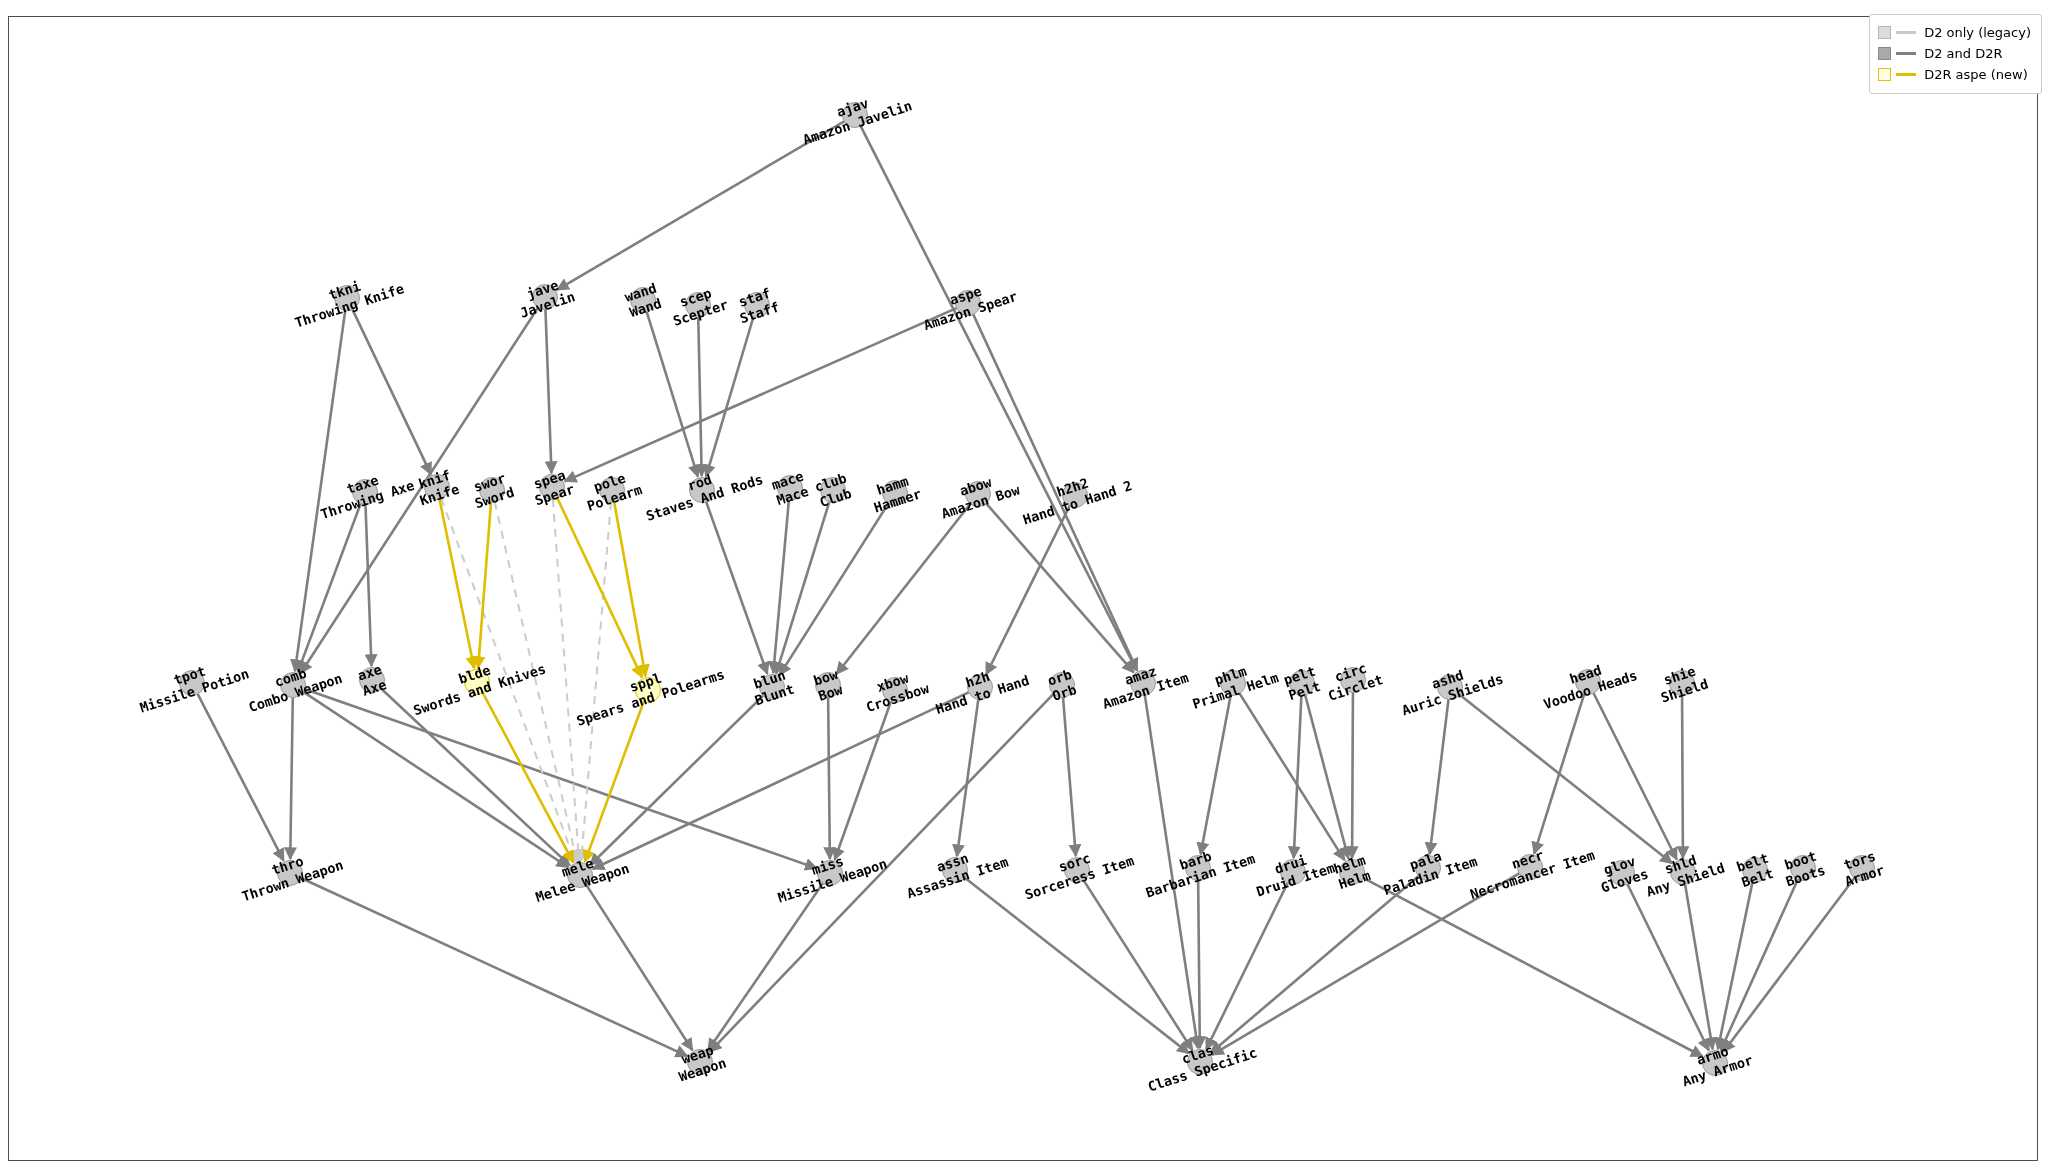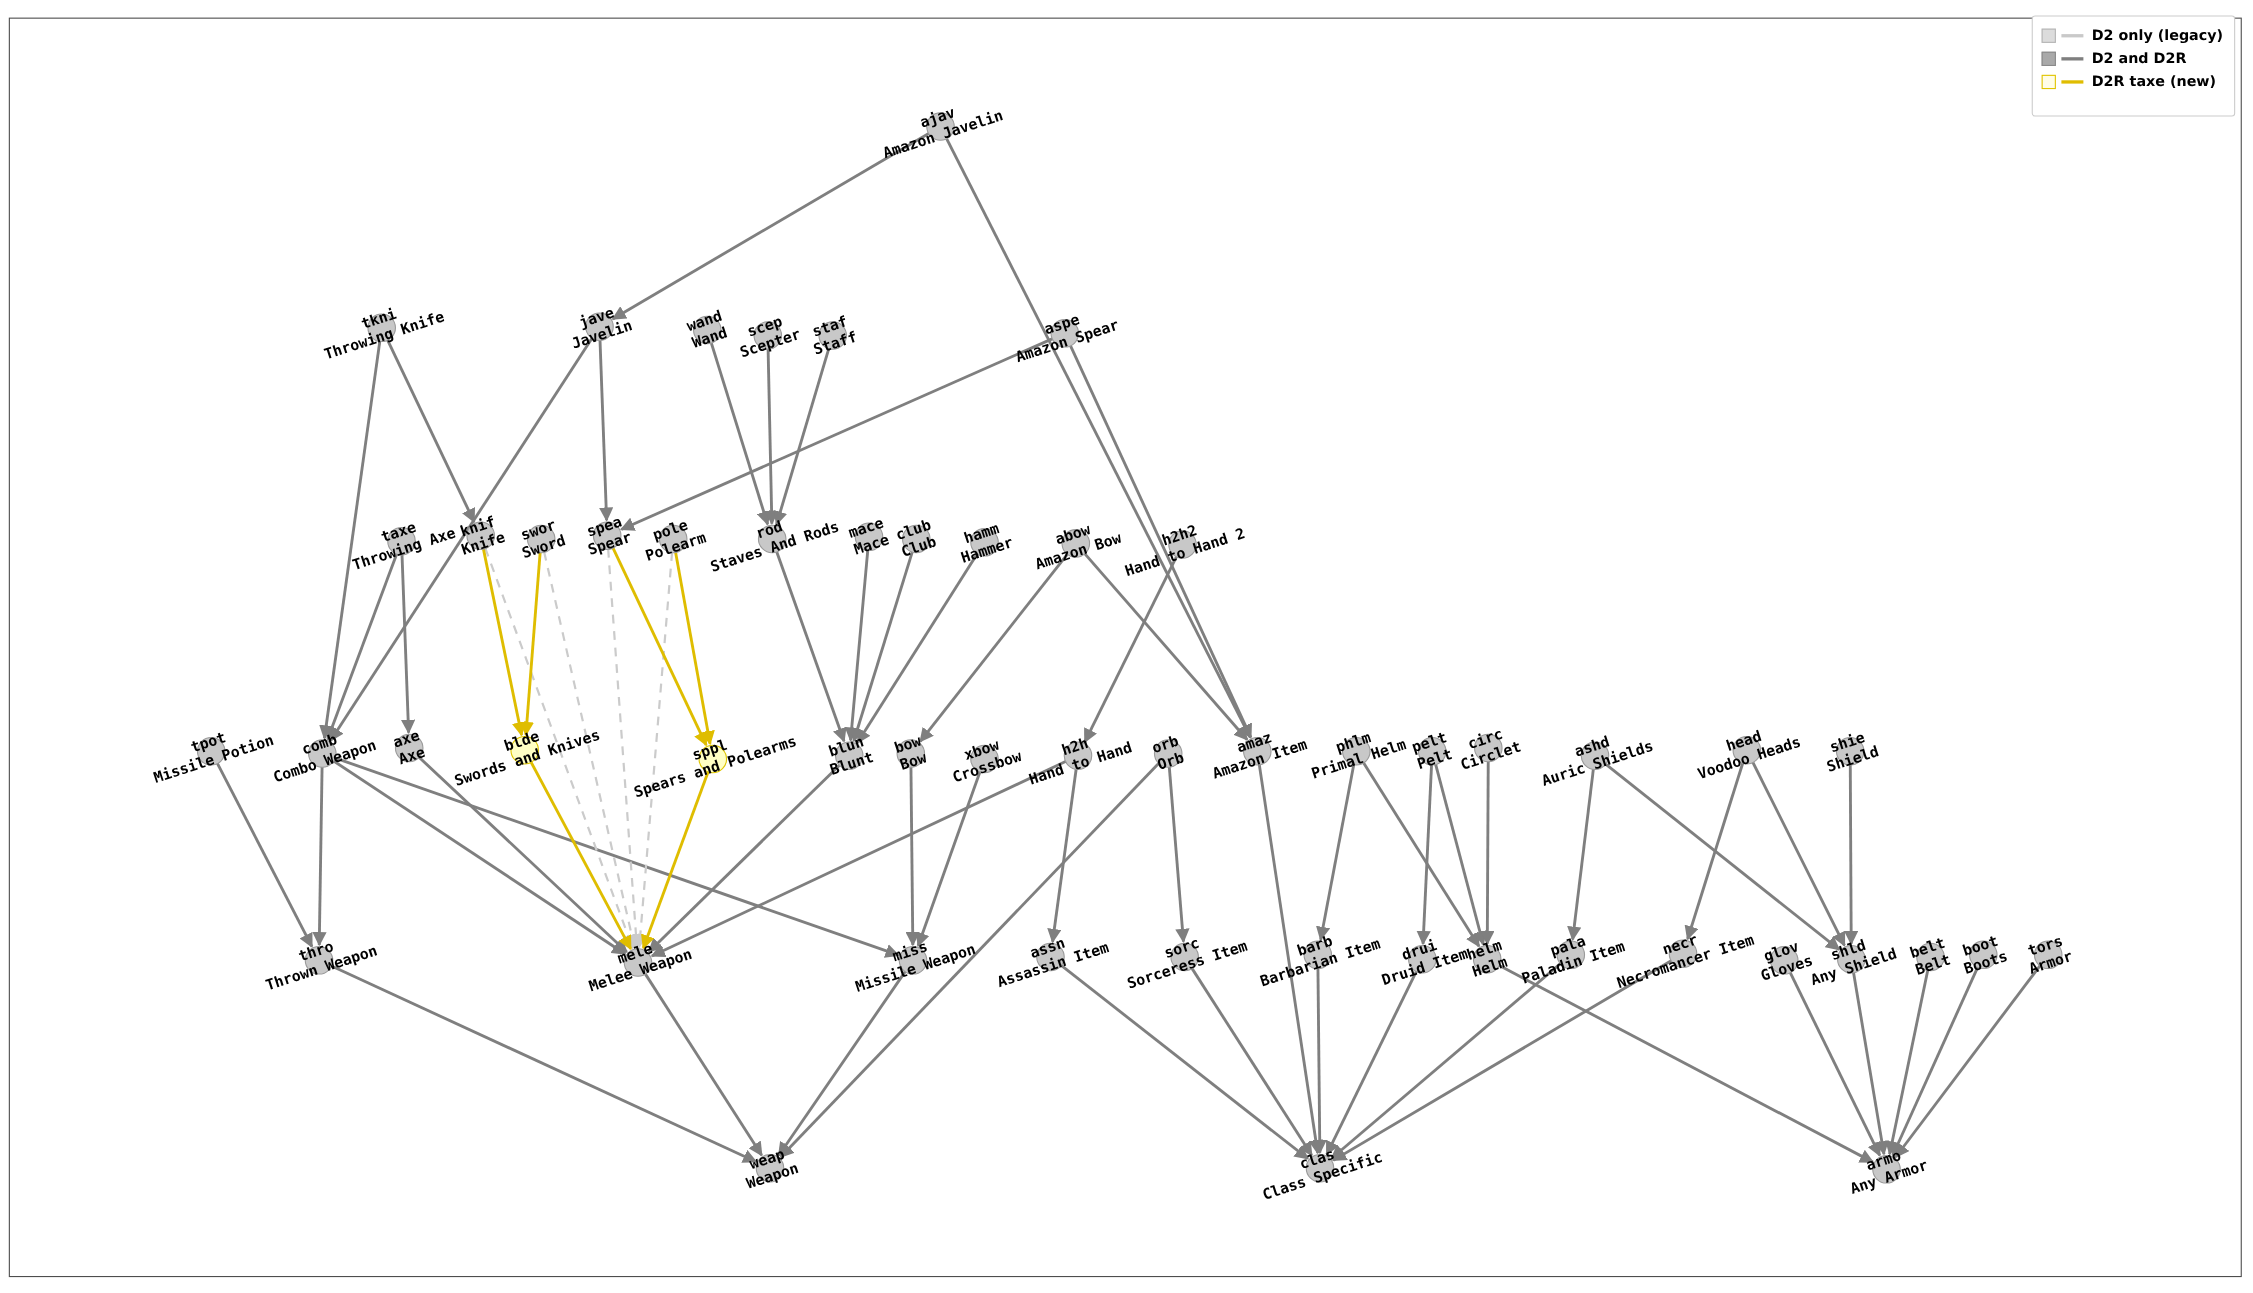--- a/index.html
+++ b/index.html
@@ -11,22 +11,22 @@
   #edges{position:absolute;left:0;top:0;z-index:1;}
   .node{position:absolute;width:24px;height:24px;border-radius:50%;
         background:#c8c8c8;border:1px solid #9a9a9a;z-index:2;
         transform:translate(-50%,-50%);}
   .node.new{background:#ffffc4;border-color:#dec500;}
   .nodelabel{position:absolute;z-index:3;text-align:center;
         font-family:"DejaVu Sans Mono",monospace;font-weight:bold;
         font-size:13.5px;line-height:1.2;color:#000;white-space:nowrap;
         transform:translate(-50%,-50%) rotate(-18deg);}
   .nodelabel span{display:block;}
-  .legend{position:absolute;right:16px;top:14px;z-index:5;background:#fff;
-        border:1px solid #cccccc;border-radius:3px;padding:7px 10px 20px 8px;font-weight:bold;}
+  .legend{position:absolute;right:6px;top:14px;z-index:5;background:#fff;
+        border:1px solid #cccccc;border-radius:3px;padding:7px 10px 8px 8px;}
   .legend-row{display:flex;align-items:center;height:21px;}
   .swatch{display:inline-block;width:11px;height:11px;margin-right:5px;}
   .swatch.legacy{background:#dcdcdc;border:1.5px solid #b5b5b5;}
   .swatch.both{background:#a9a9a9;border:1.5px solid #8a8a8a;}
   .swatch.new{background:#fffde7;border:1.5px solid #e0c400;}
   .dash{display:inline-block;width:20px;height:3px;margin-right:8px;}
   .dash.legacy{background:#c9c9c9;}
   .dash.both{background:#7f7f7f;}
   .dash.new{background:#e0bd00;}
   .legend-label{font-size:13px;color:#000;}
@@ -391,15 +391,15 @@
     <span class="legend-label">D2 only (legacy)</span>
   </div>
   <div class="legend-row">
     <span class="swatch both"></span>
     <span class="dash both"></span>
     <span class="legend-label">D2 and D2R</span>
   </div>
   <div class="legend-row">
     <span class="swatch new"></span>
     <span class="dash new"></span>
-    <span class="legend-label">D2R taxe (new)</span>
+    <span class="legend-label">D2R aspe (new)</span>
   </div>
 </div>
 
 </body></html>

